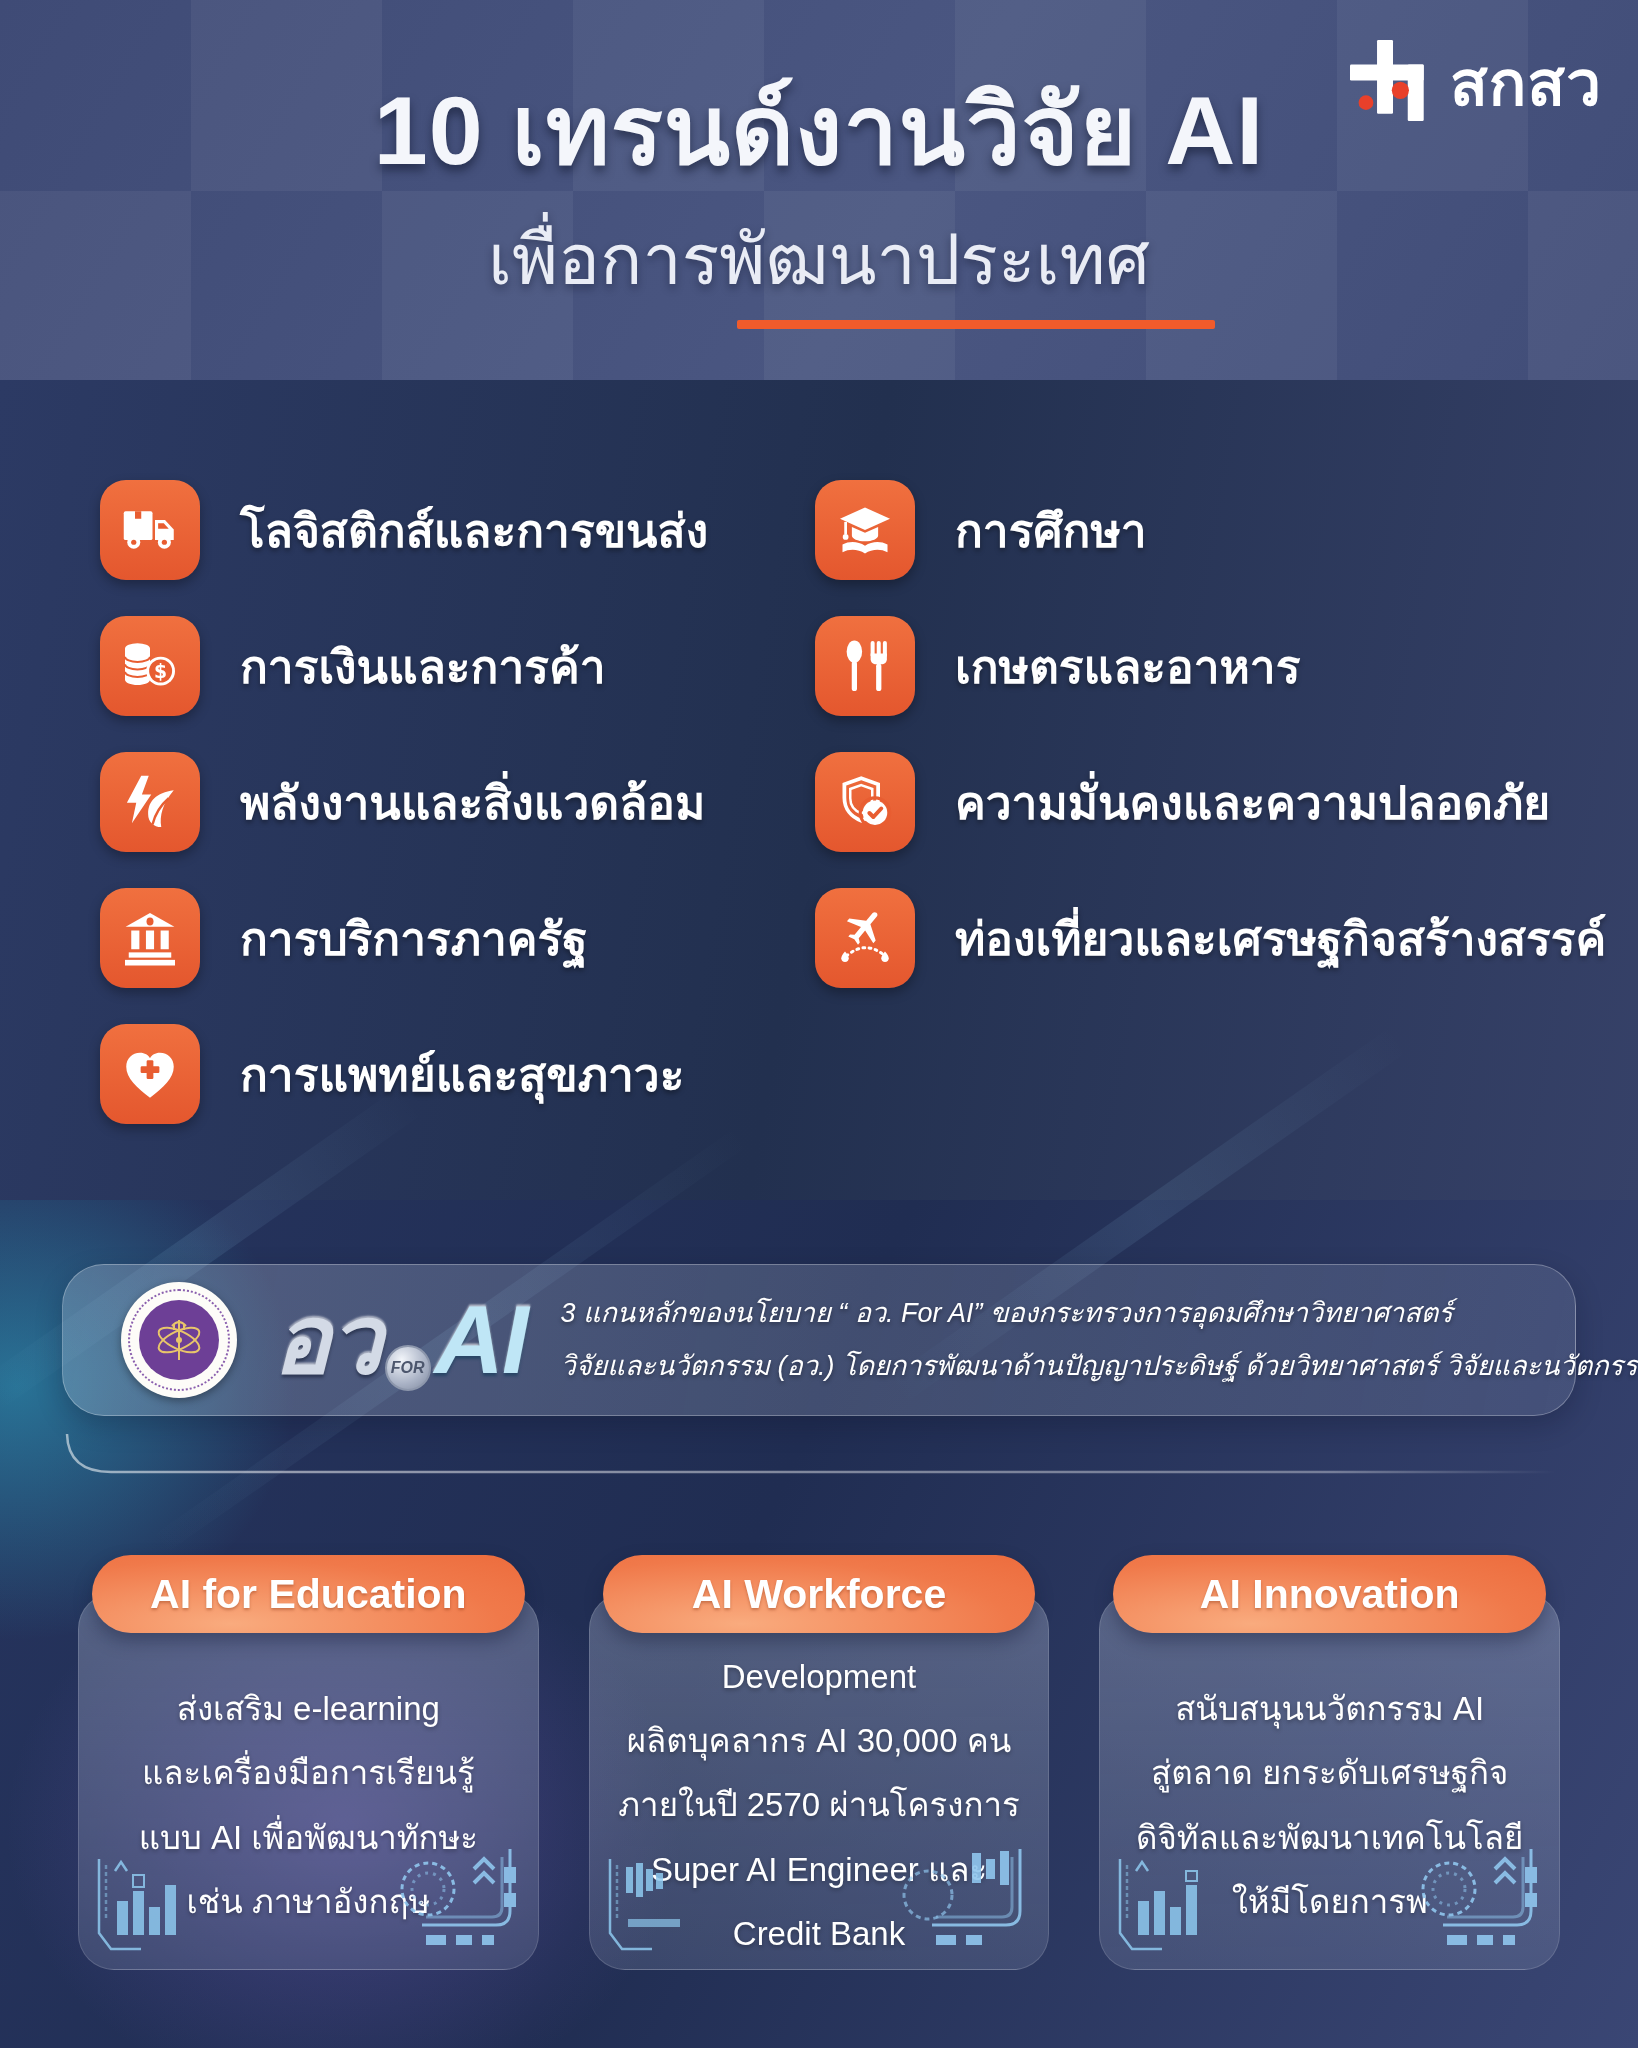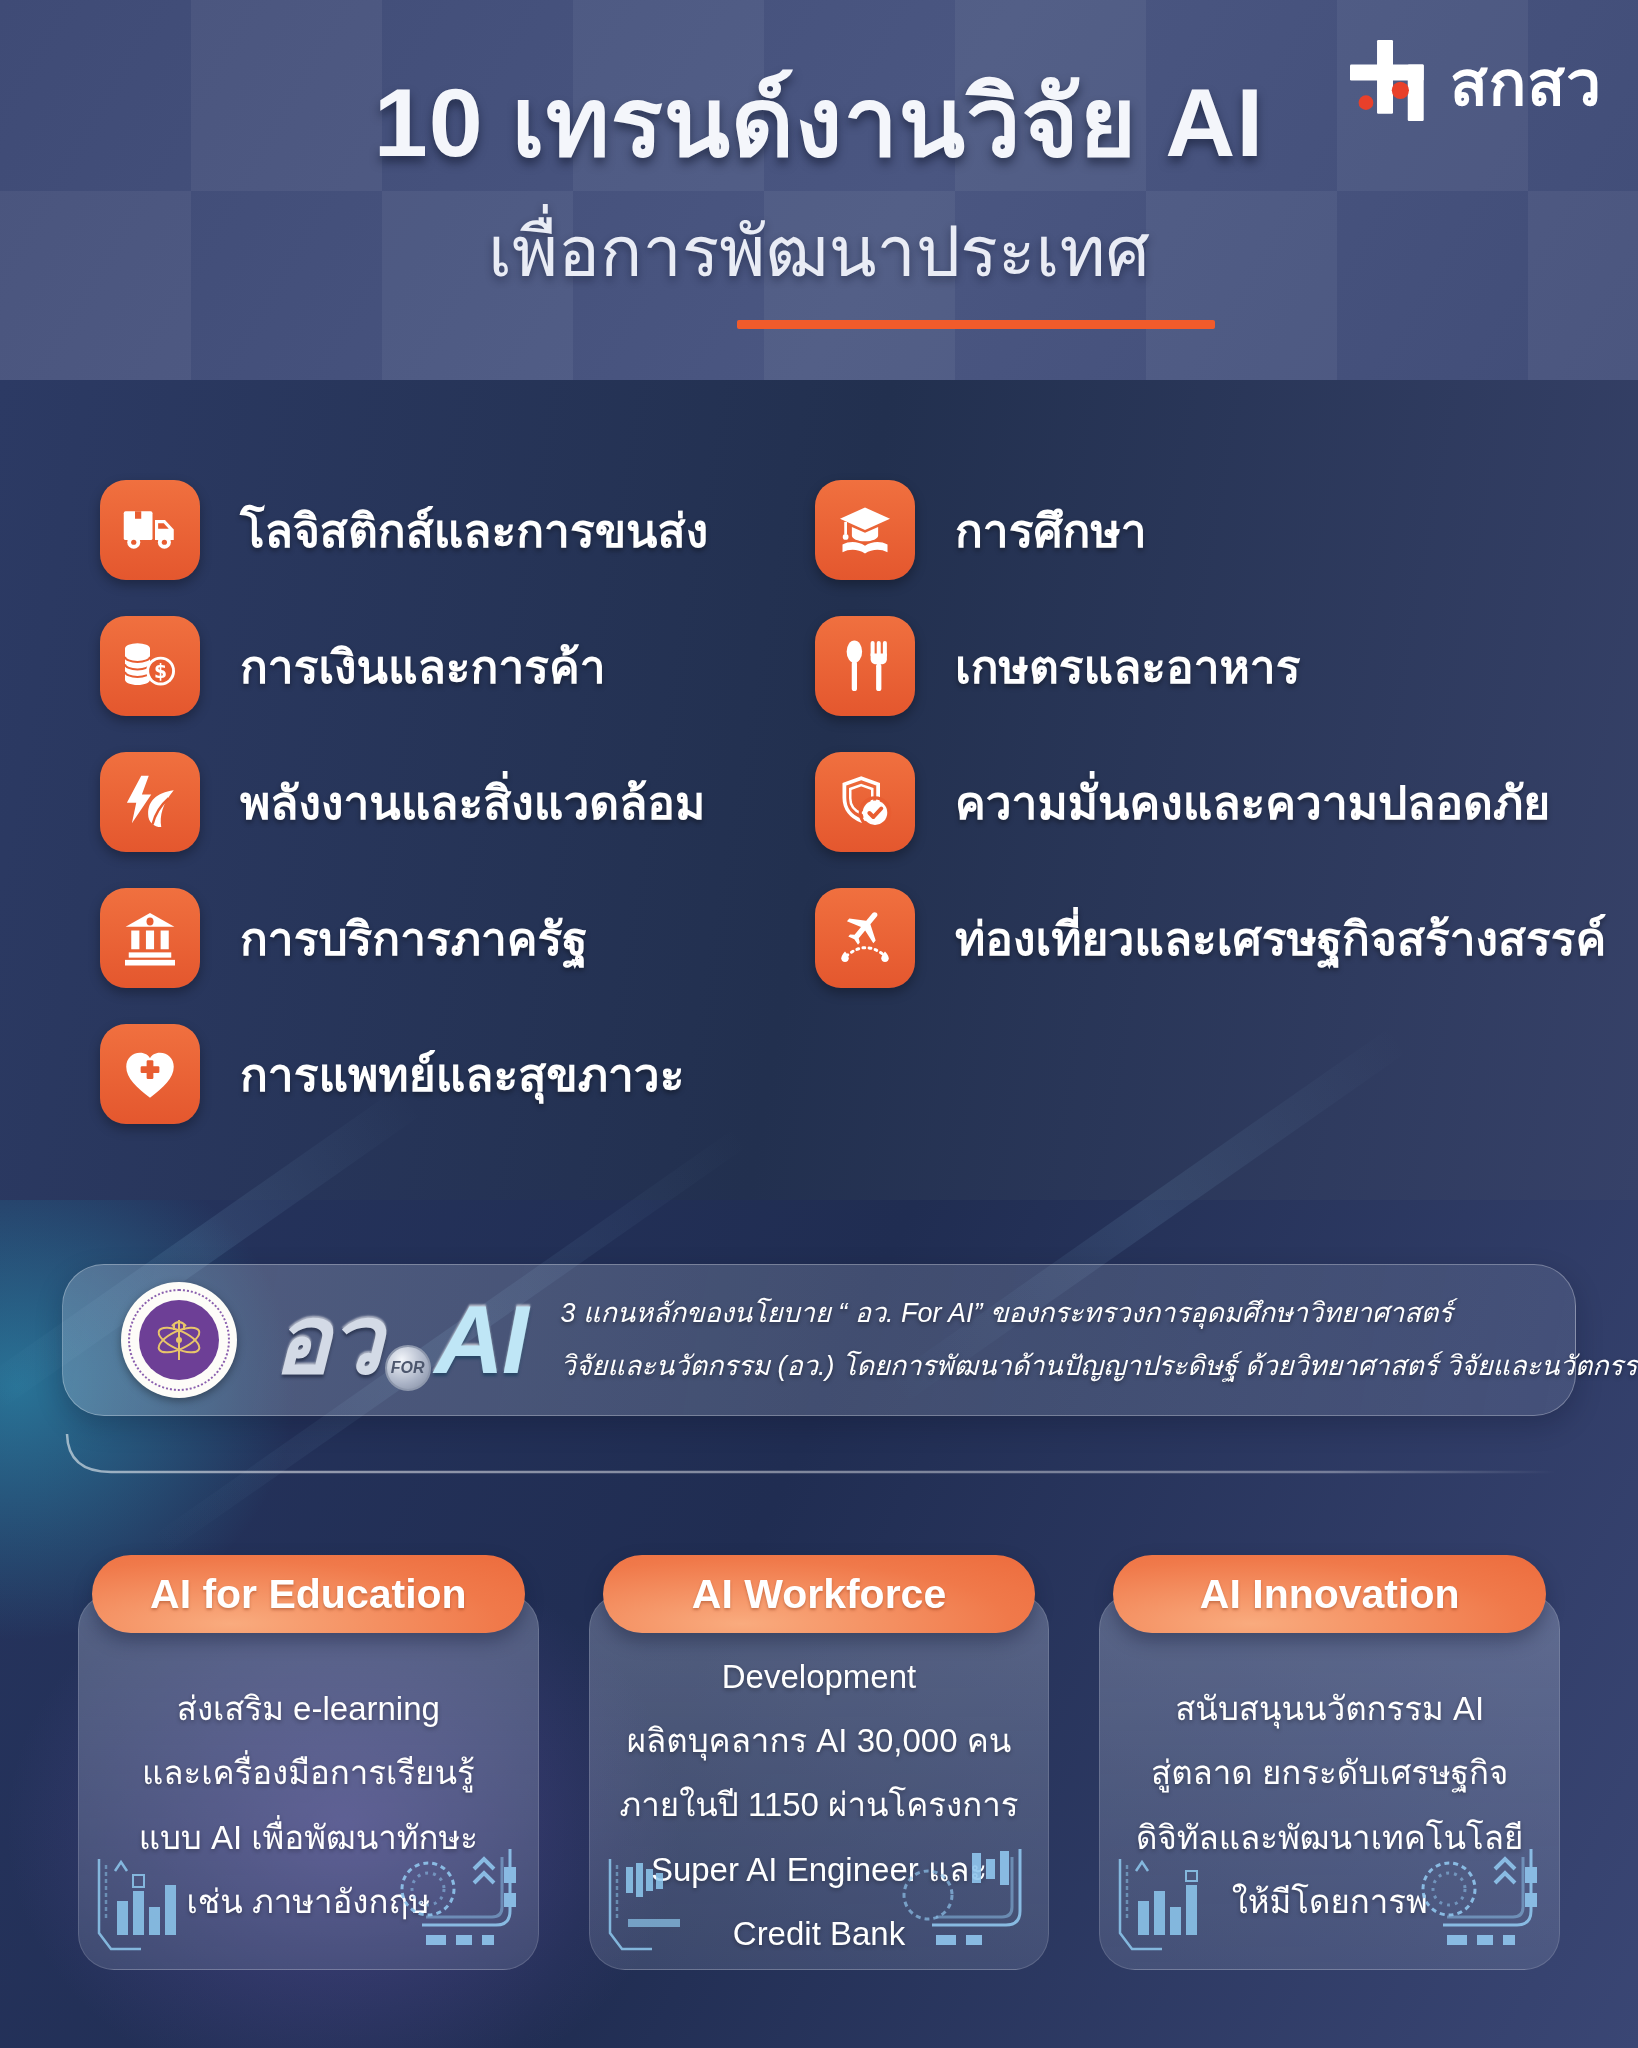--- a/index.html
+++ b/index.html
@@ -6,21 +6,21 @@
   .page{position:relative;width:1638px;height:2048px;overflow:hidden;
         font-family:"Liberation Sans","DejaVu Sans",sans-serif;color:#fff;
         background:#23305a;}
 
   
   .hero{position:absolute;top:0;left:0;width:100%;height:380px;
     background:
       repeating-conic-gradient(rgba(255,255,255,.05) 0% 25%, rgba(0,0,0,0) 0% 50%),
       linear-gradient(120deg,#3f4b76 0%,#4a5681 55%,#414d78 100%);
     background-size:382px 382px,auto;}
-  .title{margin:8px;padding-top:50px;text-align:center;font-size:97px;font-weight:700;
+  .title{margin:16px;padding-top:50px;text-align:center;font-size:97px;font-weight:700;
     letter-spacing:1px;color:#f4f6fb;text-shadow:0 6px 10px rgba(10,15,35,.5);line-height:1.35;}
   .subtitle{margin-top:18px;text-align:center;font-size:70px;font-weight:400;color:#e9ecf5;
     text-shadow:0 4px 8px rgba(10,15,35,.4);line-height:1.3;}
   .underline{position:absolute;left:737px;top:320px;width:478px;height:9px;background:#f15b2b;border-radius:2px;}
   .brand{position:absolute;top:34px;right:36px;display:flex;align-items:center;gap:14px;}
   .brand-text{font-size:62px;font-weight:700;color:#fff;letter-spacing:1px;}
 
   
   .band{position:absolute;top:380px;left:0;width:100%;height:820px;
     background:linear-gradient(100deg,#2c3a64 0%,#22304f 50%,#364168 100%);}
@@ -332,21 +332,21 @@
             </g>
           </svg>
         </div>
       </article>
 
       <article class="card">
         <div class="pill">AI Workforce</div>
         <div class="card-body">
           <div class="card-line">Development</div>
           <div class="card-line">ผลิตบุคลากร AI 30,000 คน</div>
-          <div class="card-line">ภายในปี 1150 ผ่านโครงการ</div>
+          <div class="card-line">ภายในปี 2570 ผ่านโครงการ</div>
           <div class="card-line">Super AI Engineer และ</div>
           <div class="card-line">Credit Bank</div>
           <svg class="deco-left" width="110" height="100" viewBox="0 0 110 100">
             <g stroke="#8fc9ef" fill="none" stroke-width="2.5">
               <path d="M6 0v74l12 16h30"></path>
               <path d="M13 6v56" stroke-dasharray="4 3" opacity=".6"></path>
             </g>
             <g fill="#8fc9ef">
               <rect x="22" y="8" width="7" height="26"></rect>
               <rect x="32" y="4" width="7" height="34"></rect>

